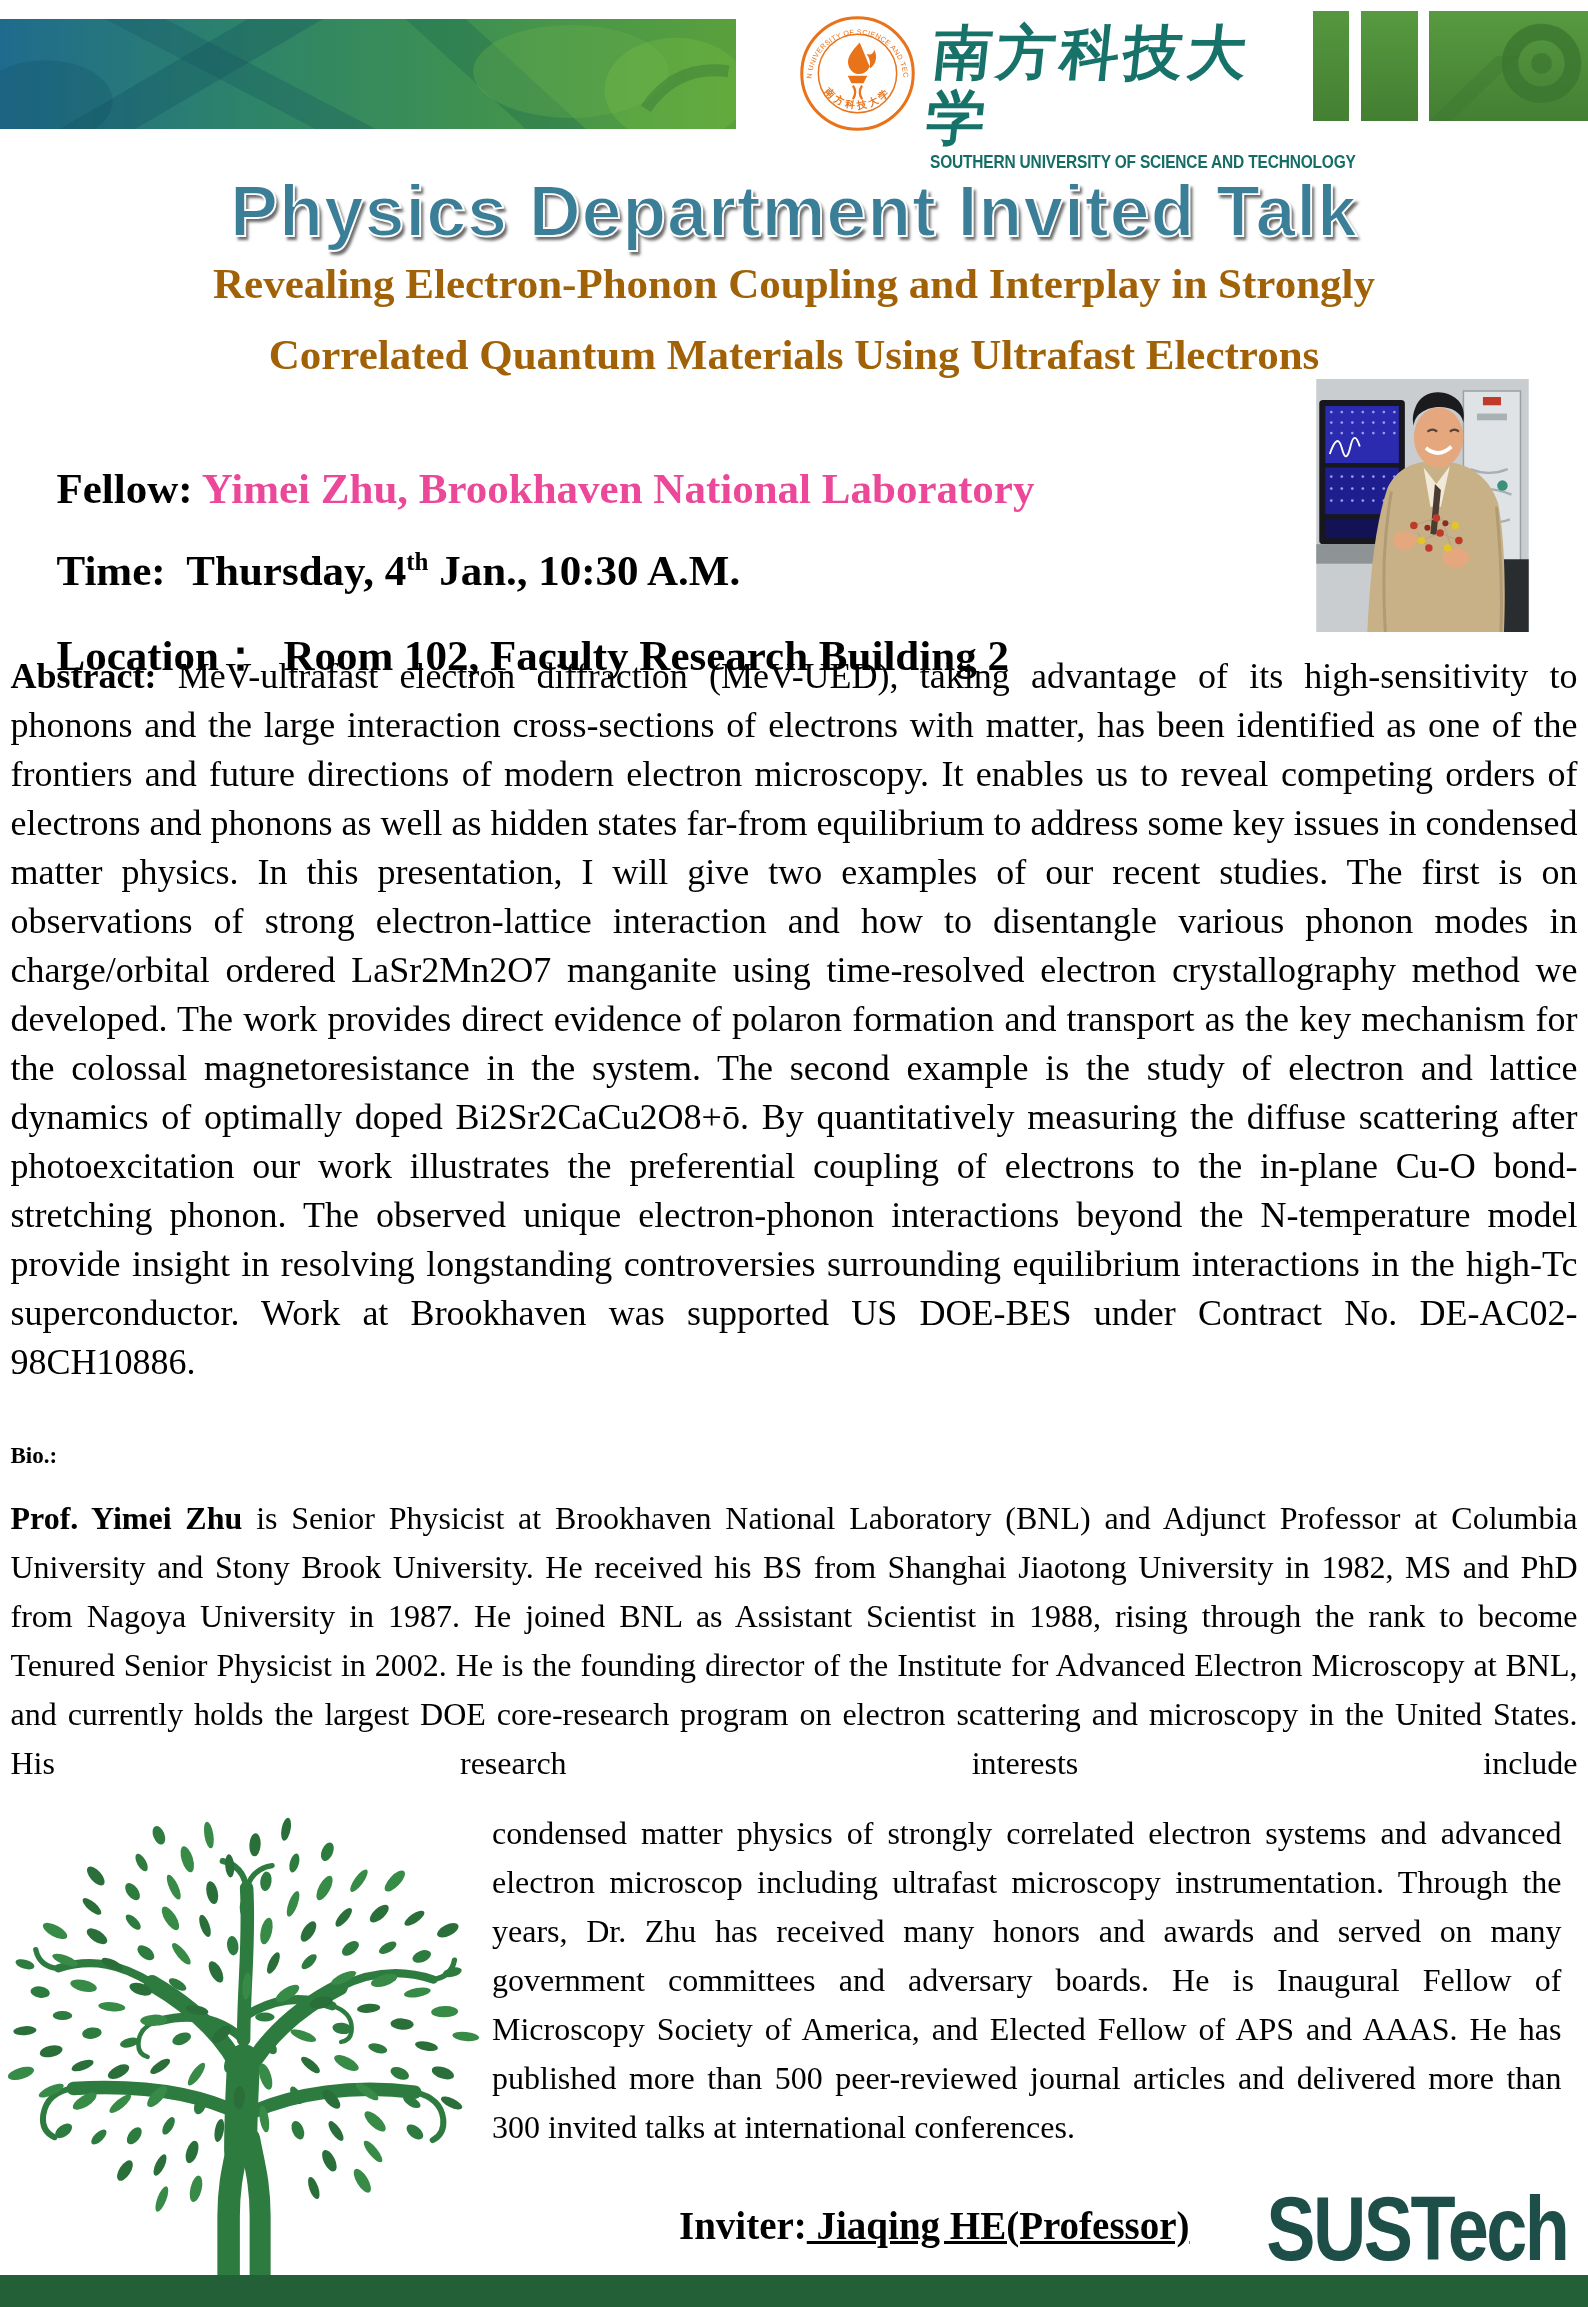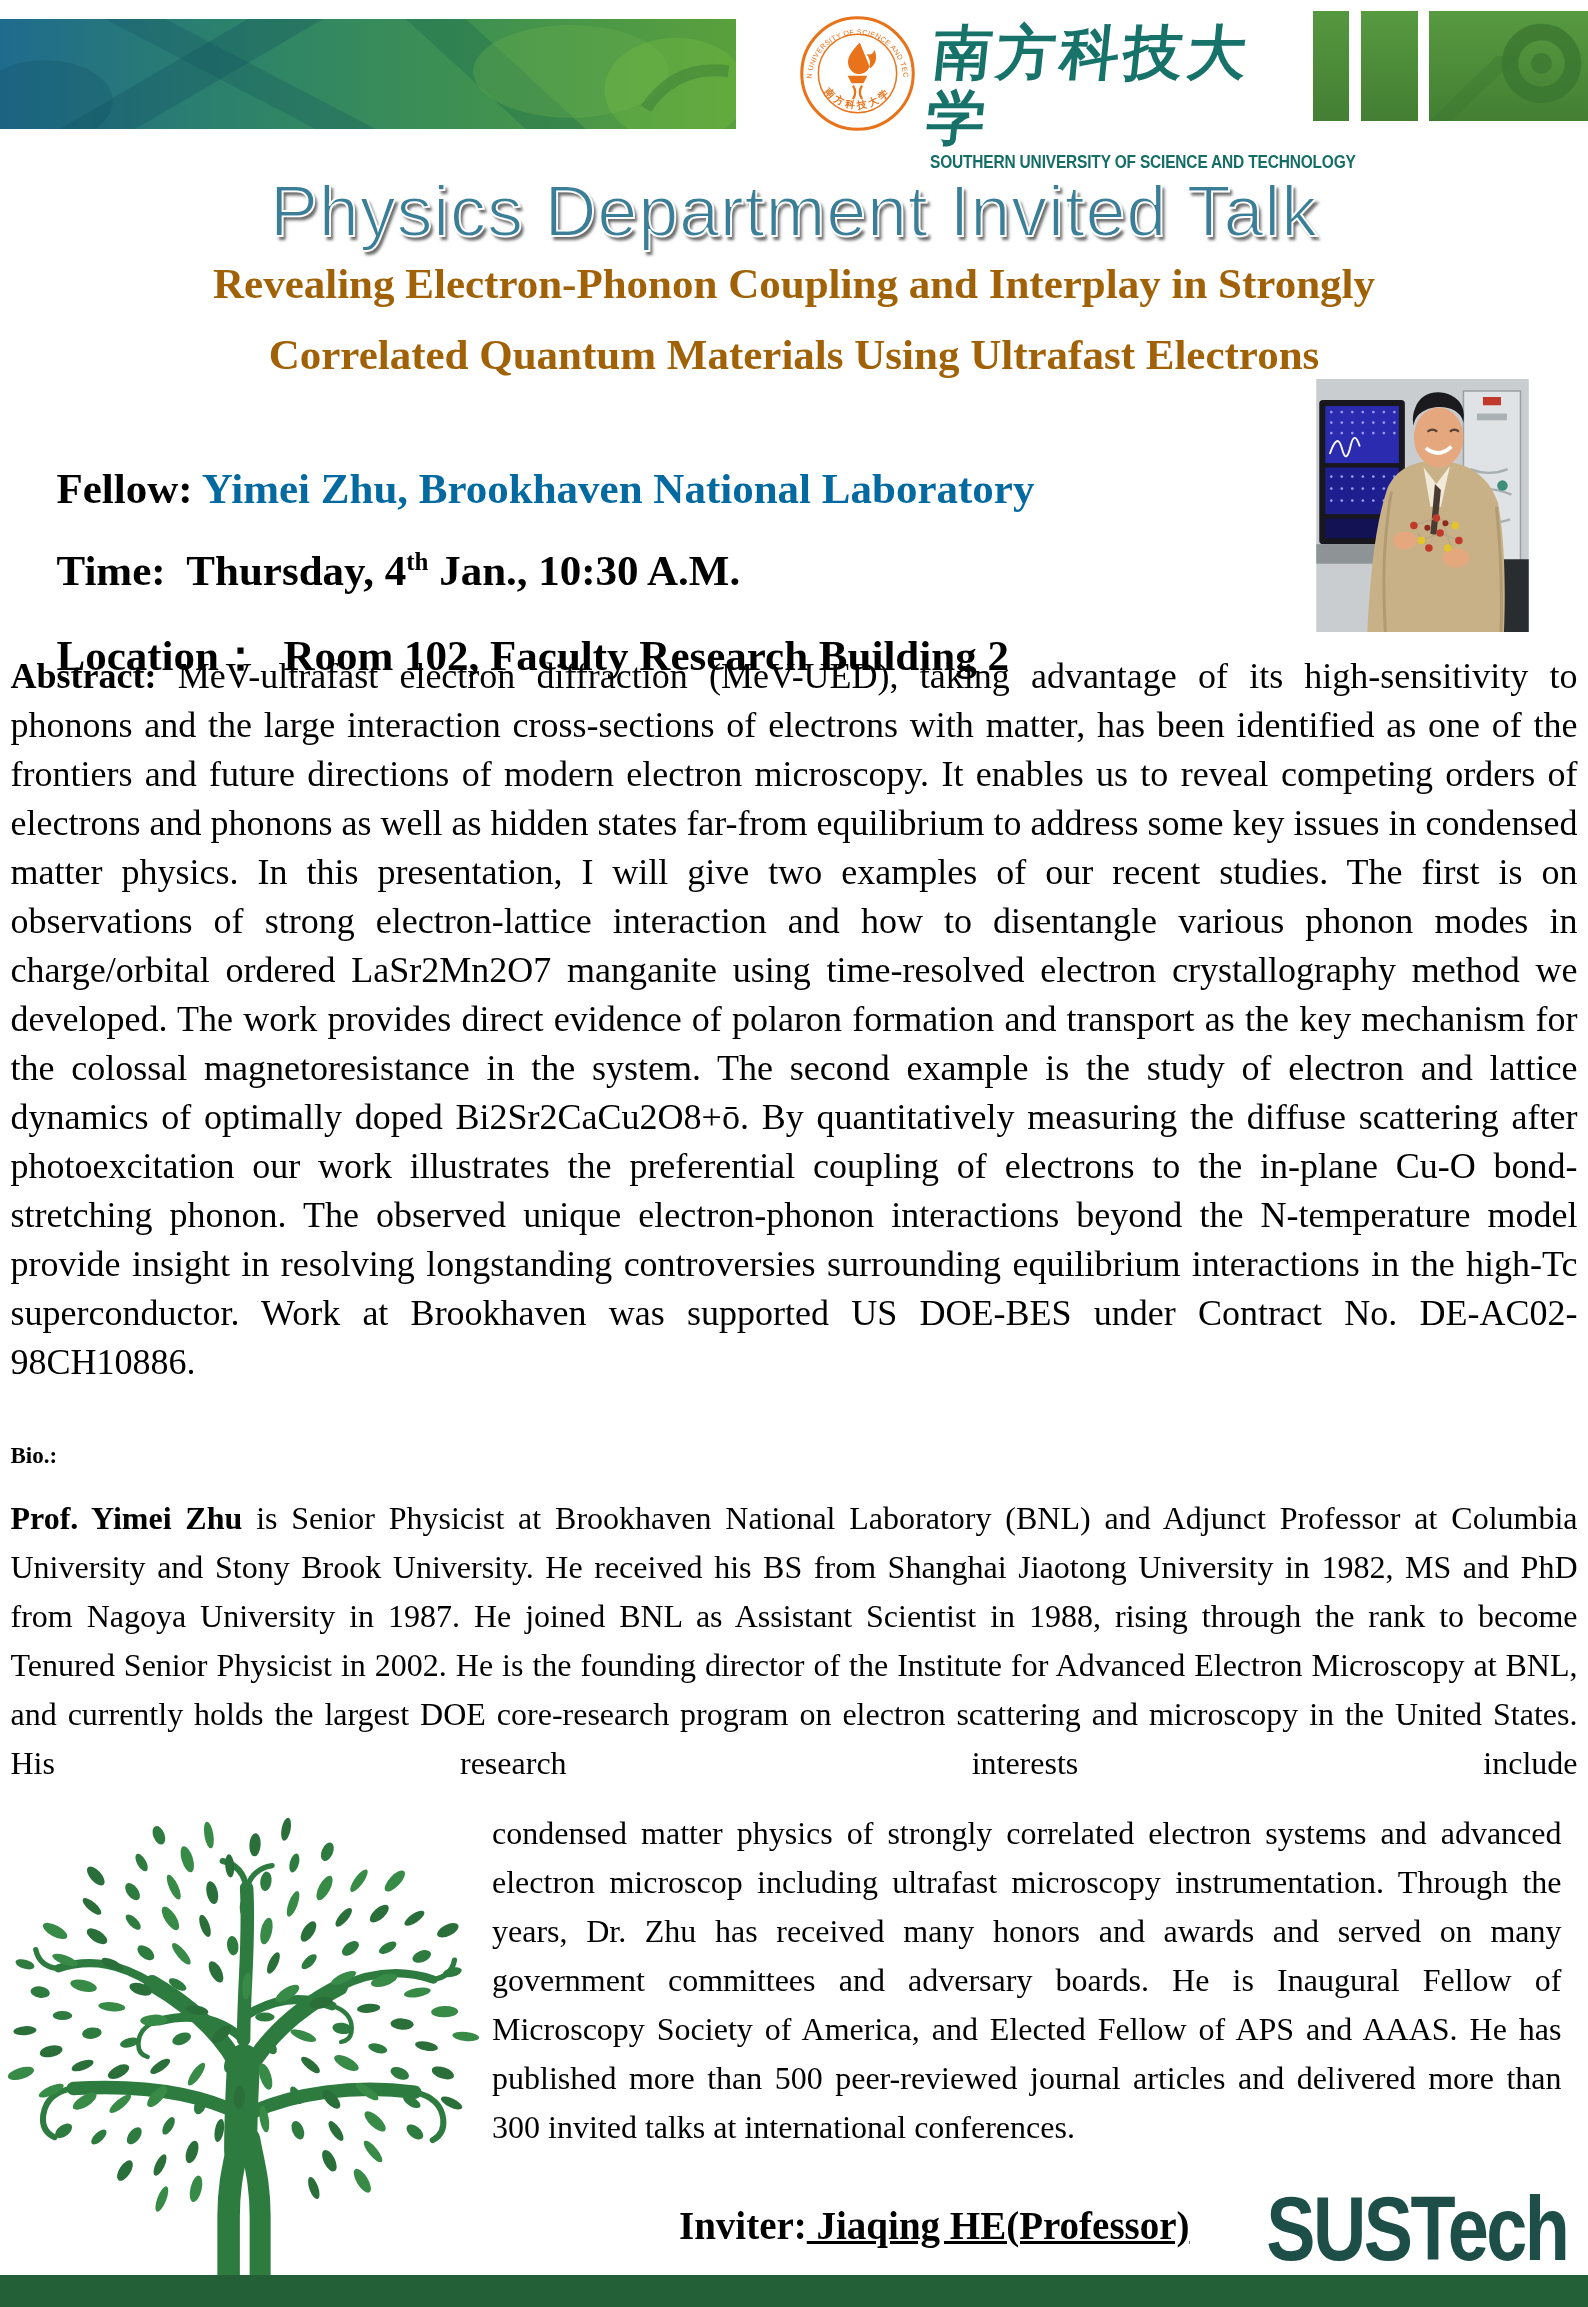--- a/index.html
+++ b/index.html
@@ -15,30 +15,30 @@
            font-family:"DejaVu Serif",serif;transform:skewX(-6deg);line-height:1.1;}
   .logo-en{margin-top:1.5px;font-family:"Liberation Sans",sans-serif;font-size:18px;font-weight:bold;
            color:#156e66;letter-spacing:-0.2px;transform:scaleX(0.86);transform-origin:left center;white-space:nowrap;}
   .gb{position:absolute;top:11.3px;height:110px;}
   .gb1{left:1313px;width:36px;background:linear-gradient(180deg,#55973e,#447f33);}
   .gb2{left:1361px;width:57px;background:linear-gradient(180deg,#579a40,#437e32);}
   .gb3{left:1429px;width:159px;}
 
   
   .main-title{position:absolute;left:0;top:122px;width:100%;text-align:center;z-index:2;
-              font-family:"Liberation Sans",sans-serif;font-weight:normal;font-size:72px;line-height:1.15;
+              font-family:"Liberation Sans",sans-serif;font-weight:bold;font-size:72px;line-height:1.15;
               color:#3a7e98;letter-spacing:0.8px;
               -webkit-text-stroke:1.9px #ffffff;
               text-shadow:3px 3.8px 3px rgba(70,70,70,0.8);}
   .talk-title{position:absolute;left:0;top:248px;width:100%;text-align:center;
               font-weight:bold;font-size:43px;line-height:71px;color:#a16207;}
 
   
   .info{position:absolute;left:13.5px;font-size:43px;font-weight:bold;white-space:pre-wrap;}
-  .info .val-teal{color:#0369a1;font-family:Liberation Serif, serif;}
+  .info .val-teal{color:#ec4899;font-family:Liberation Serif, serif;}
   .speaker-line{top:415px;}
   .time-line{top:497px;}
   .location-line{top:578px;}
   .info sup{font-size:0.58em;vertical-align:super;}
 
   
   .photo{position:absolute;left:1316px;top:379px;width:213px;height:253px;}
 
   
   .abstract{position:absolute;left:10.5px;right:10.5px;top:652px;margin:0;

